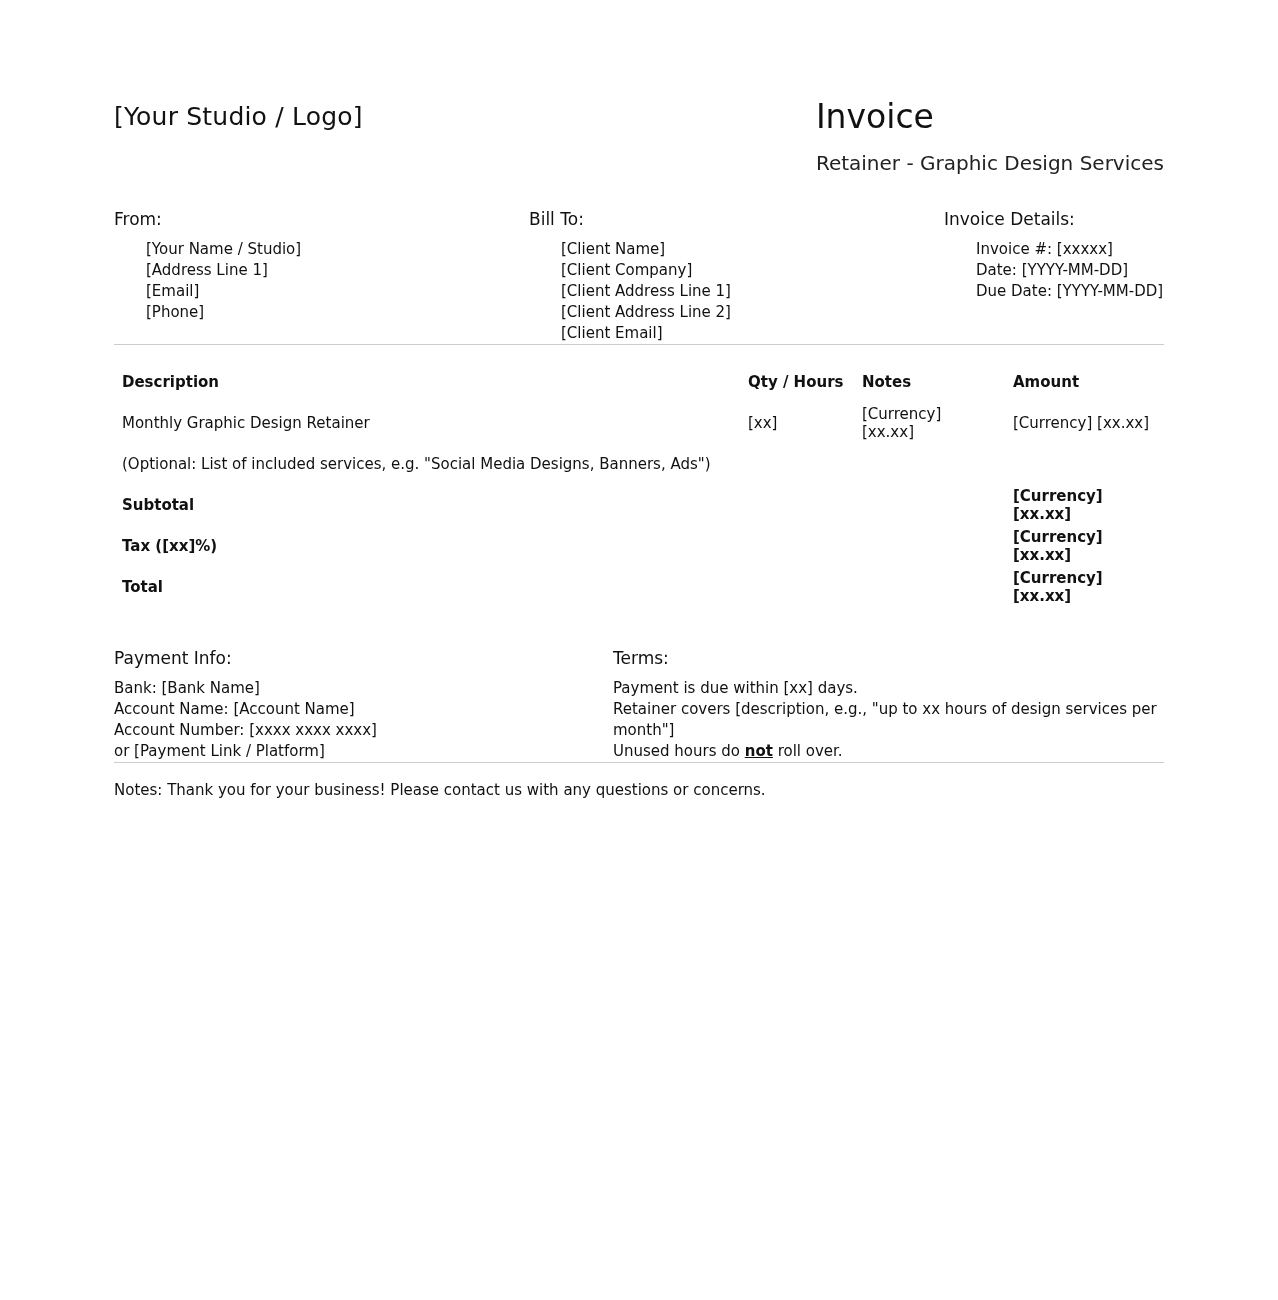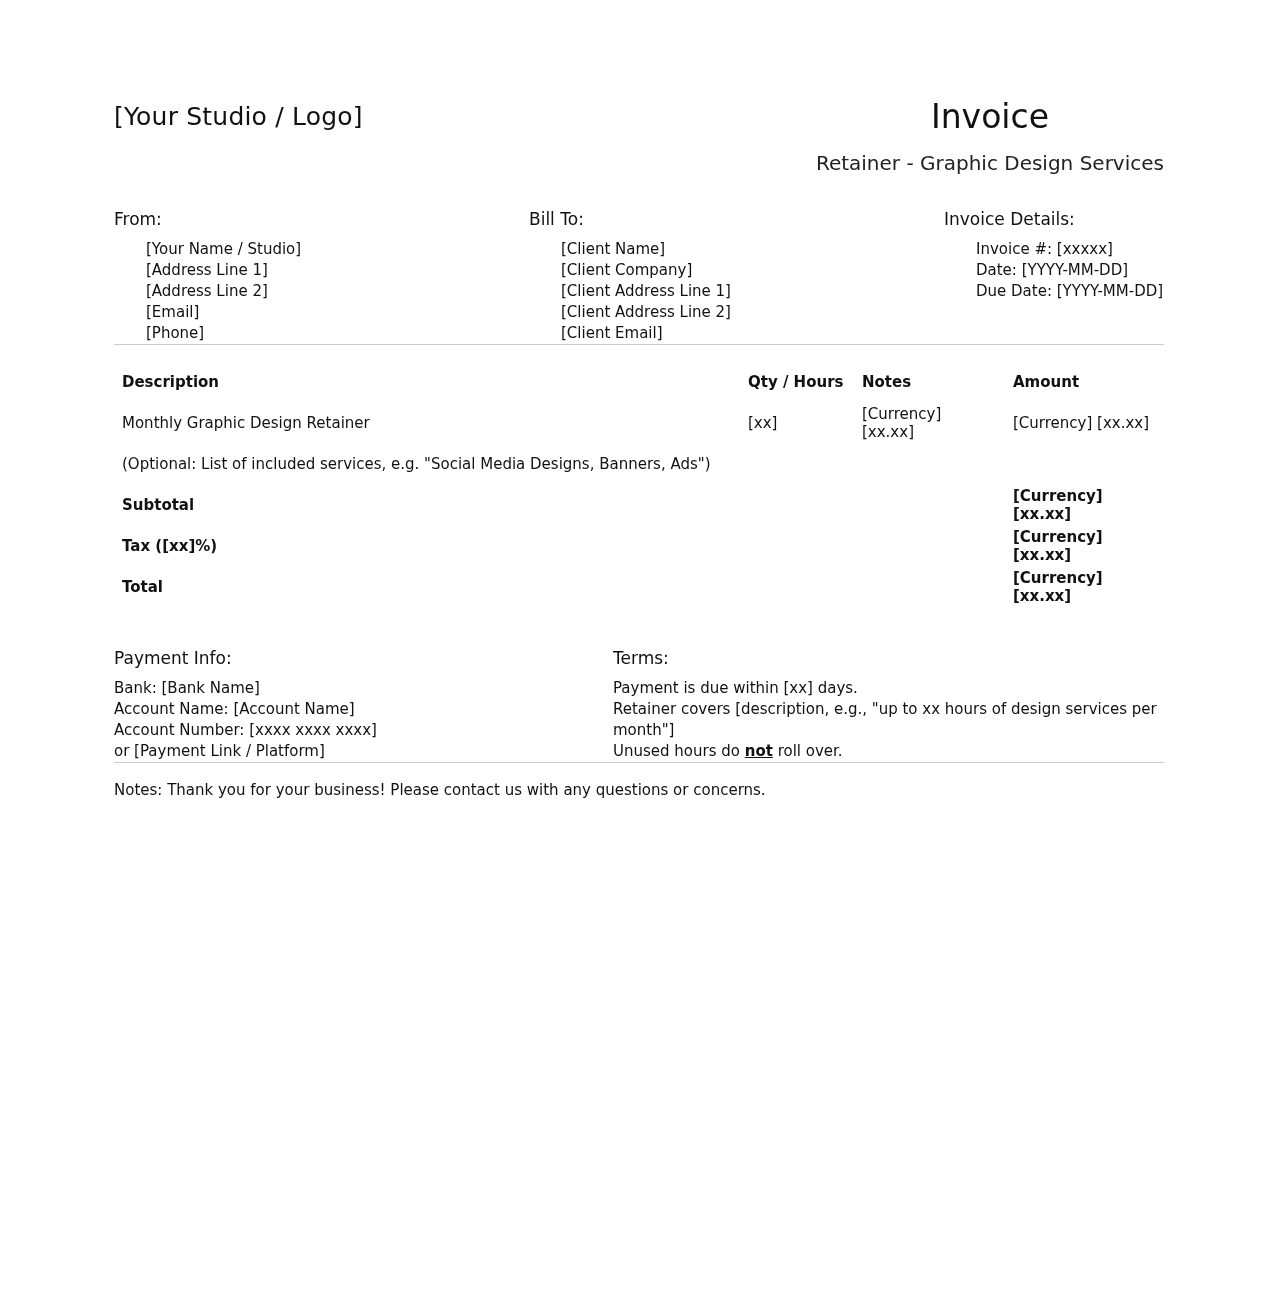--- a/index.html
+++ b/index.html
@@ -5,21 +5,21 @@
     html, body { margin: 0; padding: 0; background: #ffffff; }
     body {
       width: 1278px; height: 1300px;
       font-family: "DejaVu Sans", "Liberation Sans", sans-serif;
       color: #111111;
       font-size: 15px;
     }
     .page { position: relative; width: 1050px; margin-left: 114px; padding-top: 94px; }
     .header { display: flex; justify-content: space-between; align-items: flex-start; height: 110px; }
     .logo { font-size: 25px; font-weight: 500; margin-top: 8px; letter-spacing: 0.2px; }
-    .title-block { text-align: center; }
+    .title-block { text-align: left; }
     .invoice-title { font-size: 33px; font-weight: 500; margin-top: 3px; line-height: 40px; }
     .invoice-subtitle { font-size: 20px; margin-top: 14px; color: #222; }
 
     .parties { display: flex; margin-top: 4px; }
     .party { line-height: 21px; }
     .party.from { width: 415px; }
     .party.bill { width: 415px; }
     .party.details { flex: 1; }
     .party h3 { font-size: 17px; font-weight: 500; margin: 0 0 9px 0; line-height: 22px; }
     .party .line { font-size: 15px; margin-left: 32px; }
@@ -55,21 +55,20 @@
       <div class="invoice-title">Invoice</div>
       <div class="invoice-subtitle">Retainer - Graphic Design Services</div>
     </div>
   </div>
 
   <div class="parties">
     <div class="party from">
       <h3>From:</h3>
       <div class="line">[Your Name / Studio]</div>
       <div class="line">[Address Line 1]</div>
-      <div class="line">[Address Line 2]</div>
       <div class="line">[Email]</div>
       <div class="line">[Phone]</div>
     </div>
     <div class="party bill">
       <h3>Bill To:</h3>
       <div class="line">[Client Name]</div>
       <div class="line">[Client Company]</div>
       <div class="line">[Client Address Line 1]</div>
       <div class="line">[Client Address Line 2]</div>
       <div class="line">[Client Email]</div>

